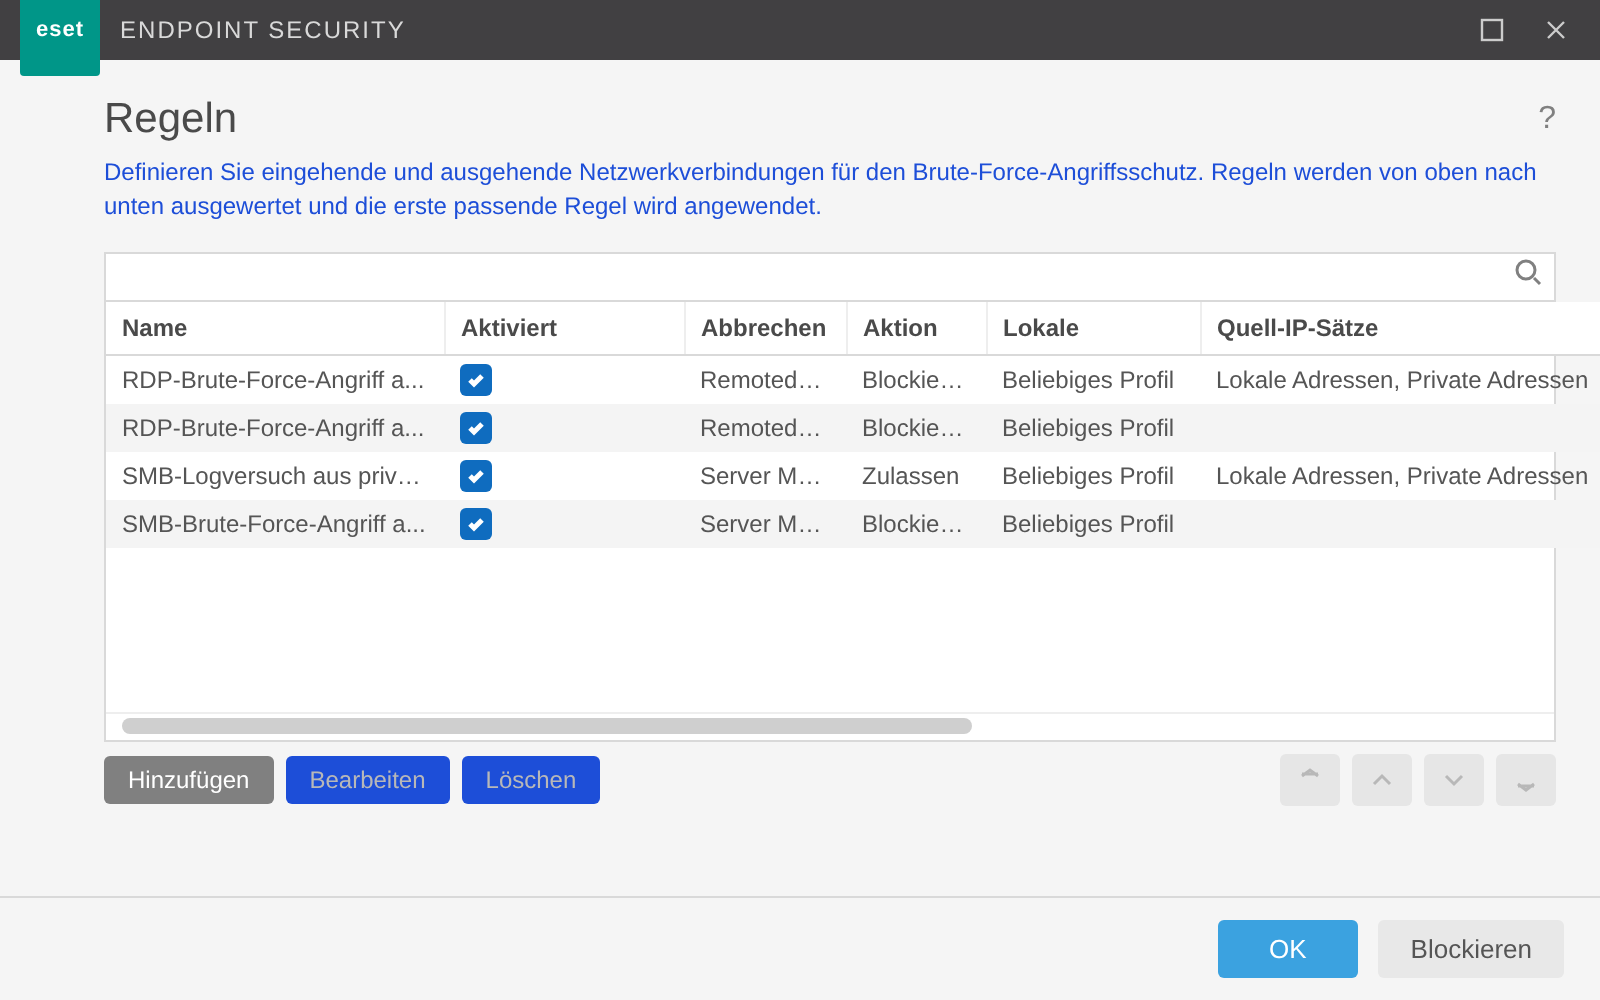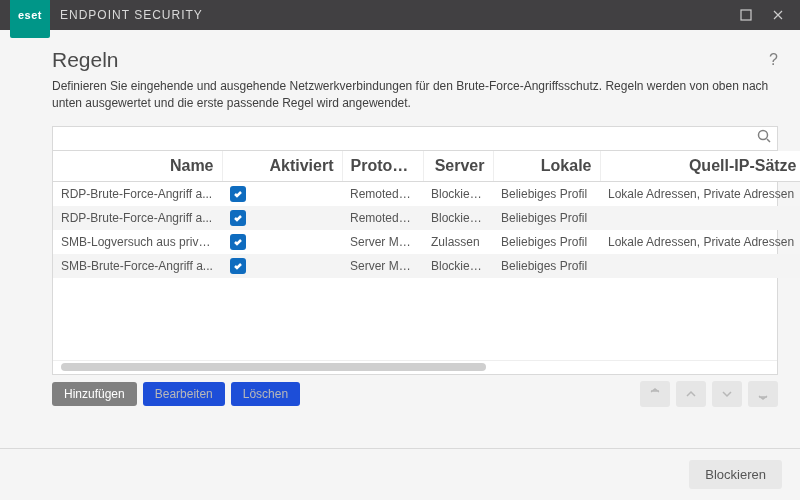--- a/index.html
+++ b/index.html
@@ -9,28 +9,28 @@
   .titlebar { height:30px; background:#414042; color:#fff; display:flex; align-items:center; padding:0 6px 0 10px; }
   .brand-badge { background:#009688; color:#fff; font-weight:bold; font-size:11px; padding:17px 8px; border-radius:2px; letter-spacing:0.5px; }
   .brand-product { margin-left:10px; color:#d9d9d9; font-size:12px; letter-spacing:1px; font-weight:300; }
   .titlebar-spacer { flex:1; }
   .titlebar-btn { width:32px; height:30px; display:flex; align-items:center; justify-content:center; color:#ccc; cursor:pointer; }
   .titlebar-btn svg { stroke:#ccc; fill:none; stroke-width:1.2; }
 
   .content { padding:18px 22px 0 22px;margin-left:30px; }
   .page-title { font-size:21px; color:#4a4a4a; font-weight:400; display:flex; align-items:center; }
   .page-title .help { margin-left:auto; color:#808080; font-size:16px; cursor:pointer; }
-  .desc { margin-top:6px; font-size:12px; color:#404040; line-height:1.4; }
+  .desc { margin-top:6px; font-size:12px; color:#1d4ed8; line-height:1.4; }
 
   .table-wrap { margin-top:14px; border:1px solid #d9d9d9; background:#fff; }
   .search-row { height:24px; border-bottom:1px solid #d9d9d9; display:flex; align-items:center; justify-content:flex-end; padding-right:6px; }
   .search-row svg { stroke:#808080; fill:none; stroke-width:1.5; }
 
   .grid { width:100%; border-collapse:collapse; table-layout:fixed; }
-  .grid th { text-align:right; font-size:16px; color:#4a4a4a; font-weight:600; padding:6px 8px; border-bottom:1px solid #d9d9d9; border-right:1px solid #eee; background:#fff; white-space:nowrap; overflow:hidden; text-overflow:ellipsis; }
+  .grid th { text-align:left; font-size:12px; color:#4a4a4a; font-weight:600; padding:6px 8px; border-bottom:1px solid #d9d9d9; border-right:1px solid #eee; background:#fff; white-space:nowrap; overflow:hidden; text-overflow:ellipsis; }
   .grid td { font-size:12px; color:#555; padding:4px 8px; white-space:nowrap; overflow:hidden; text-overflow:ellipsis; }
   .grid tbody tr:nth-child(even) { background:#f4f4f4; }
   .col-name{width:169px;} .col-act{width:120px;} .col-proto{width:81px;} .col-action{width:70px;} .col-profile{width:107px;} .col-quell{width:205px;}
 
   .chk { width:16px; height:16px; background:#0f6cbf; border-radius:3px; display:inline-flex; align-items:center; justify-content:center; }
   .chk svg { stroke:#fff; stroke-width:2.5; fill:none; }
 
   .filler { height:82px; background:#fff; }
   .hscroll { height:14px; border-top:1px solid #eee; display:flex; align-items:center; padding:2px 8px; background:#fff; }
   .hscroll-thumb { width:60%; height:8px; background:#cfcfcf; border-radius:4px; }
@@ -88,22 +88,22 @@
           <col class="col-act">
           <col class="col-proto">
           <col class="col-action">
           <col class="col-profile">
           <col class="col-quell">
       </colgroup>
       <thead>
         <tr>
           <th>Name</th>
           <th>Aktiviert</th>
-          <th>Protokoll</th>
-          <th>Server</th>
+          <th>Abbrechen</th>
+          <th>Aktion</th>
           <th>Lokale</th>
           <th>Quell-IP-Sätze</th>
         </tr>
       </thead>
       <tbody id="rules-body">
           <tr>
             <td>RDP-Brute-Force-Angriff a...</td>
             <td><span class="chk">
                 <svg width="10" height="10" viewBox="0 0 10 10">
                   <path d="M2 5 L4 7 L8 3"></path>
@@ -180,14 +180,15 @@
       </div>
     <div class="order-btn">
         <svg width="12" height="12" viewBox="0 0 12 12">
           <path d="M2 8 L6 11 L10 8 M2 9 L10 9" stroke-width="1.5" fill="none"></path>
         </svg>
       </div>
   </div>
 </div>
 
 <div class="footer">
+  <button class="btn-ok">OK</button>
   <button class="btn-cancel">Blockieren</button>
 </div>
 
 </body></html>

